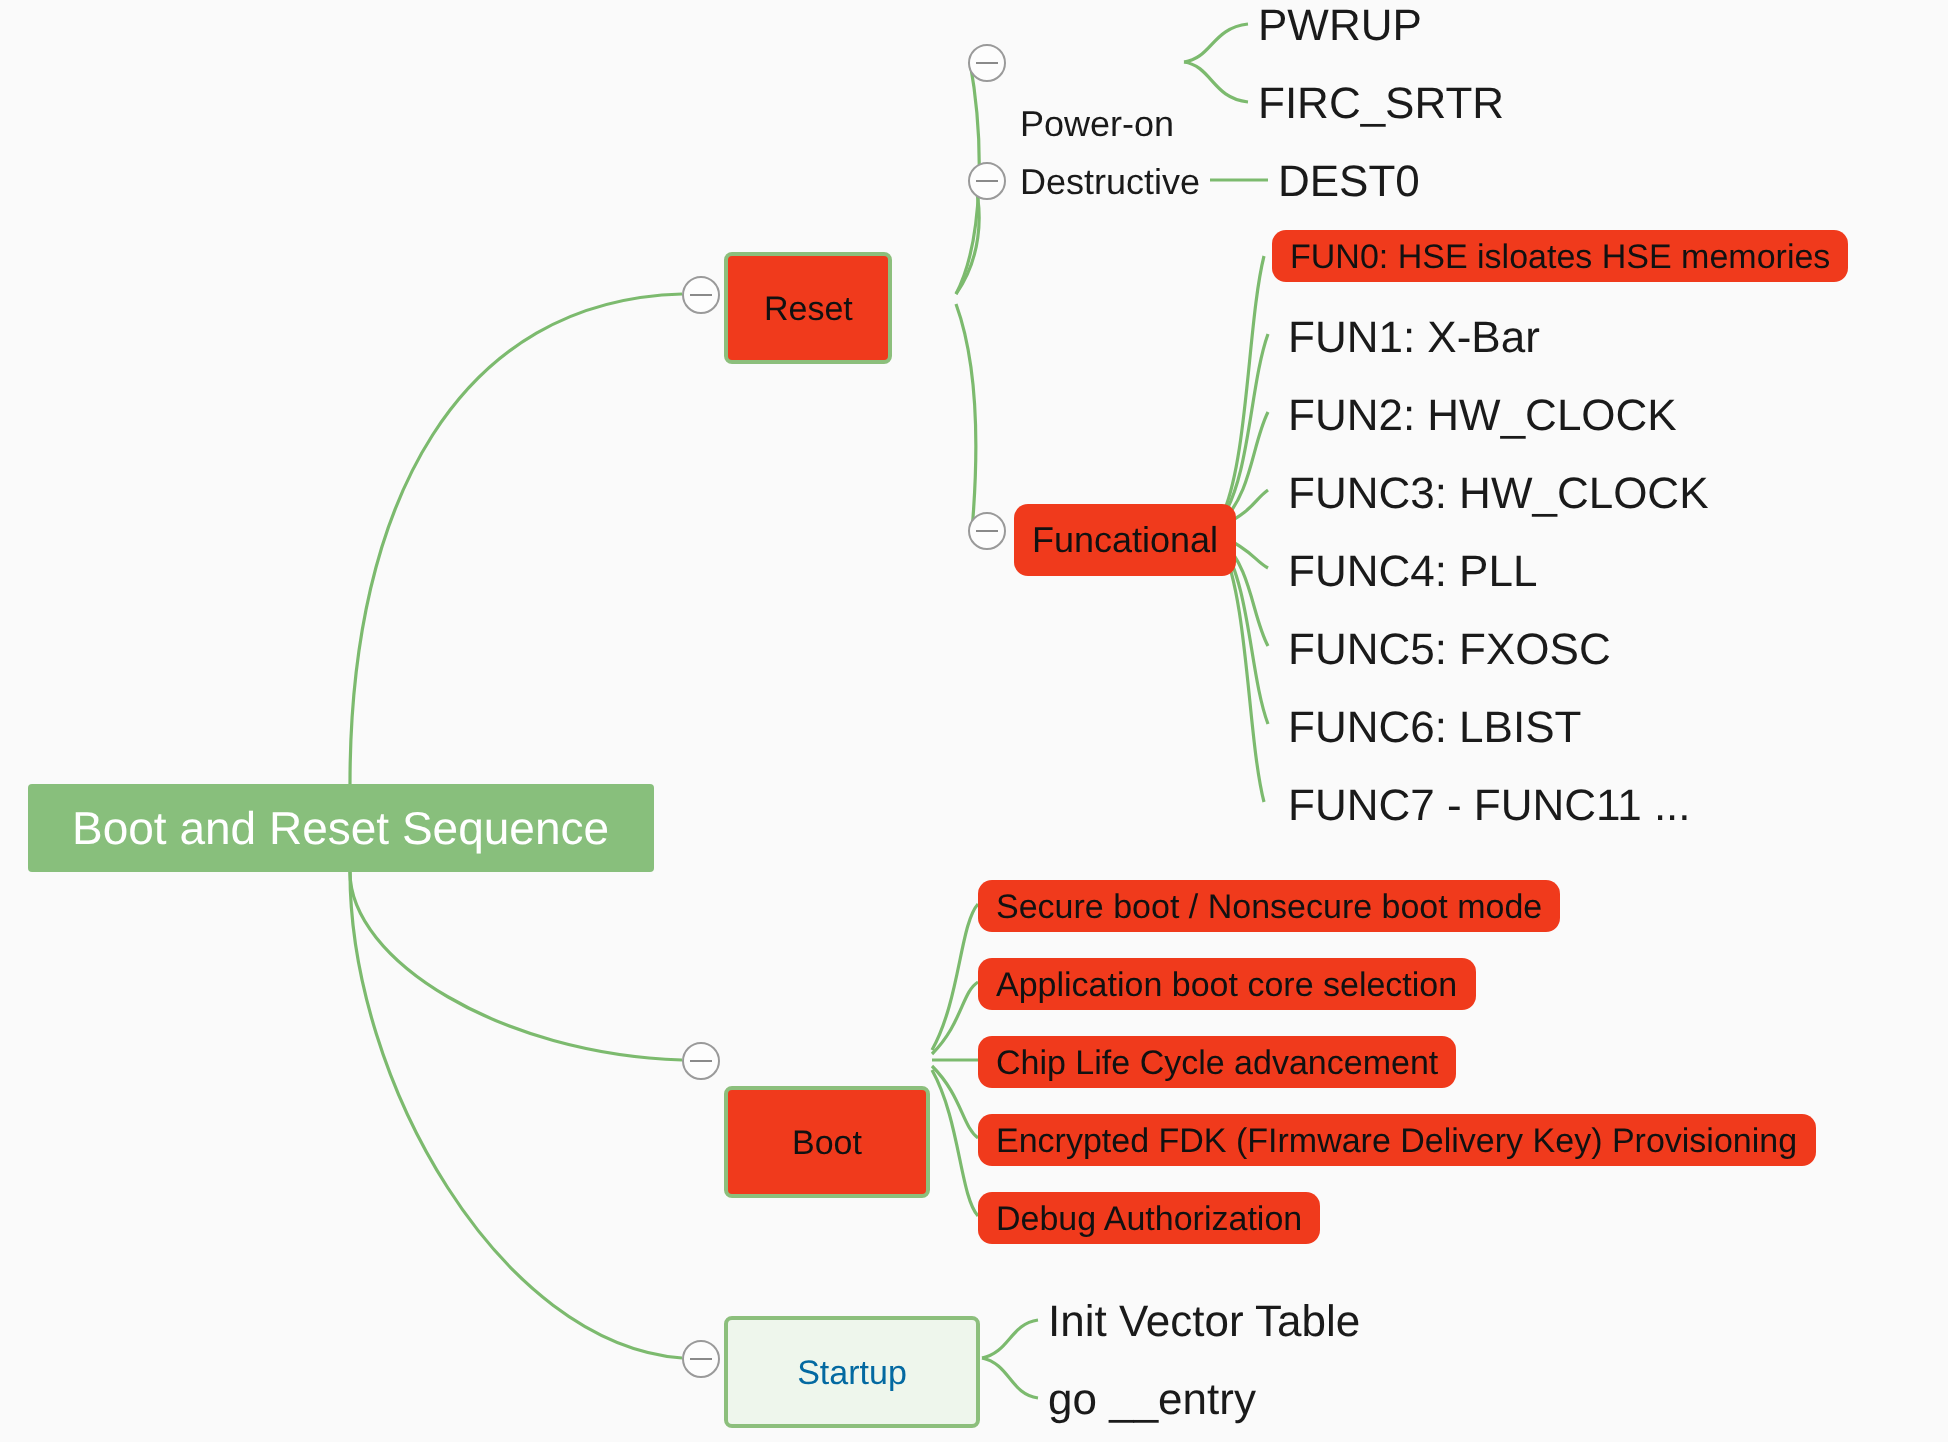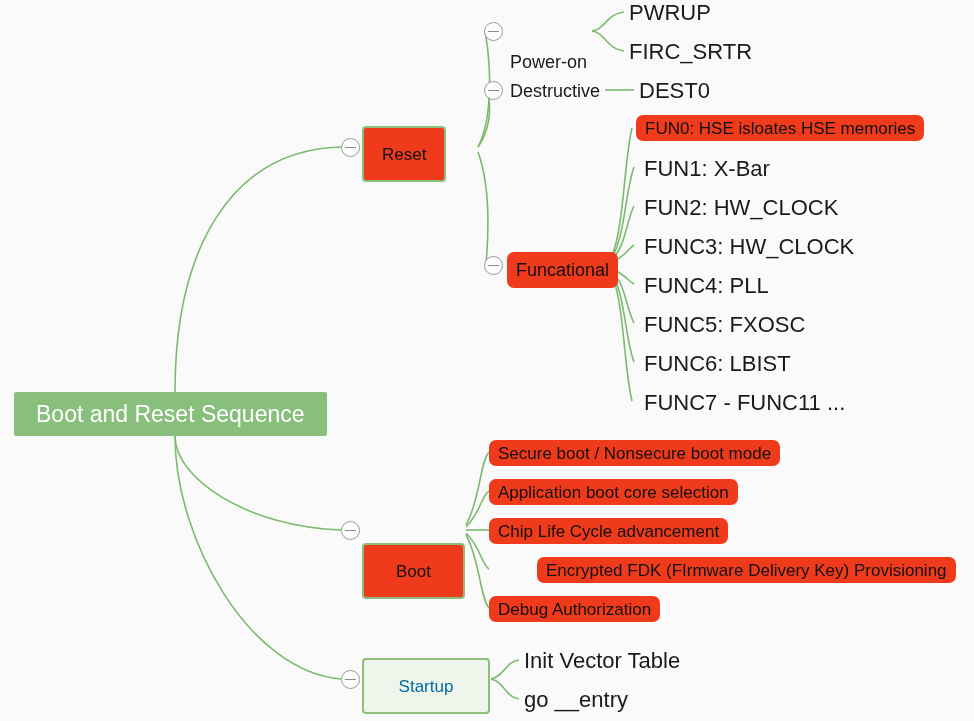--- a/index.html
+++ b/index.html
@@ -210,21 +210,21 @@
 
   <div class="node pill" style="left:489px; top:440px;">
     <span>Secure boot / Nonsecure boot mode</span>
   </div>
   <div class="node pill" style="left:489px; top:479px;">
     <span>Application boot core selection</span>
   </div>
   <div class="node pill" style="left:489px; top:518px;">
     <span>Chip Life Cycle advancement</span>
   </div>
-  <div class="node pill" style="left:489px; top:557px;margin-left:48px;">
+  <div class="node pill" style="left:489px; top:557px;">
     <span>Encrypted FDK (FIrmware Delivery Key) Provisioning</span>
   </div>
   <div class="node pill" style="left:489px; top:596px;">
     <span>Debug Authorization</span>
   </div>
 
   <div class="toggle" style="left:341px; top:670px;"></div>
   <div class="node lvl1 pale" style="left:362px; top:658px; min-width:128px;">
     <span>Startup</span>
   </div>

